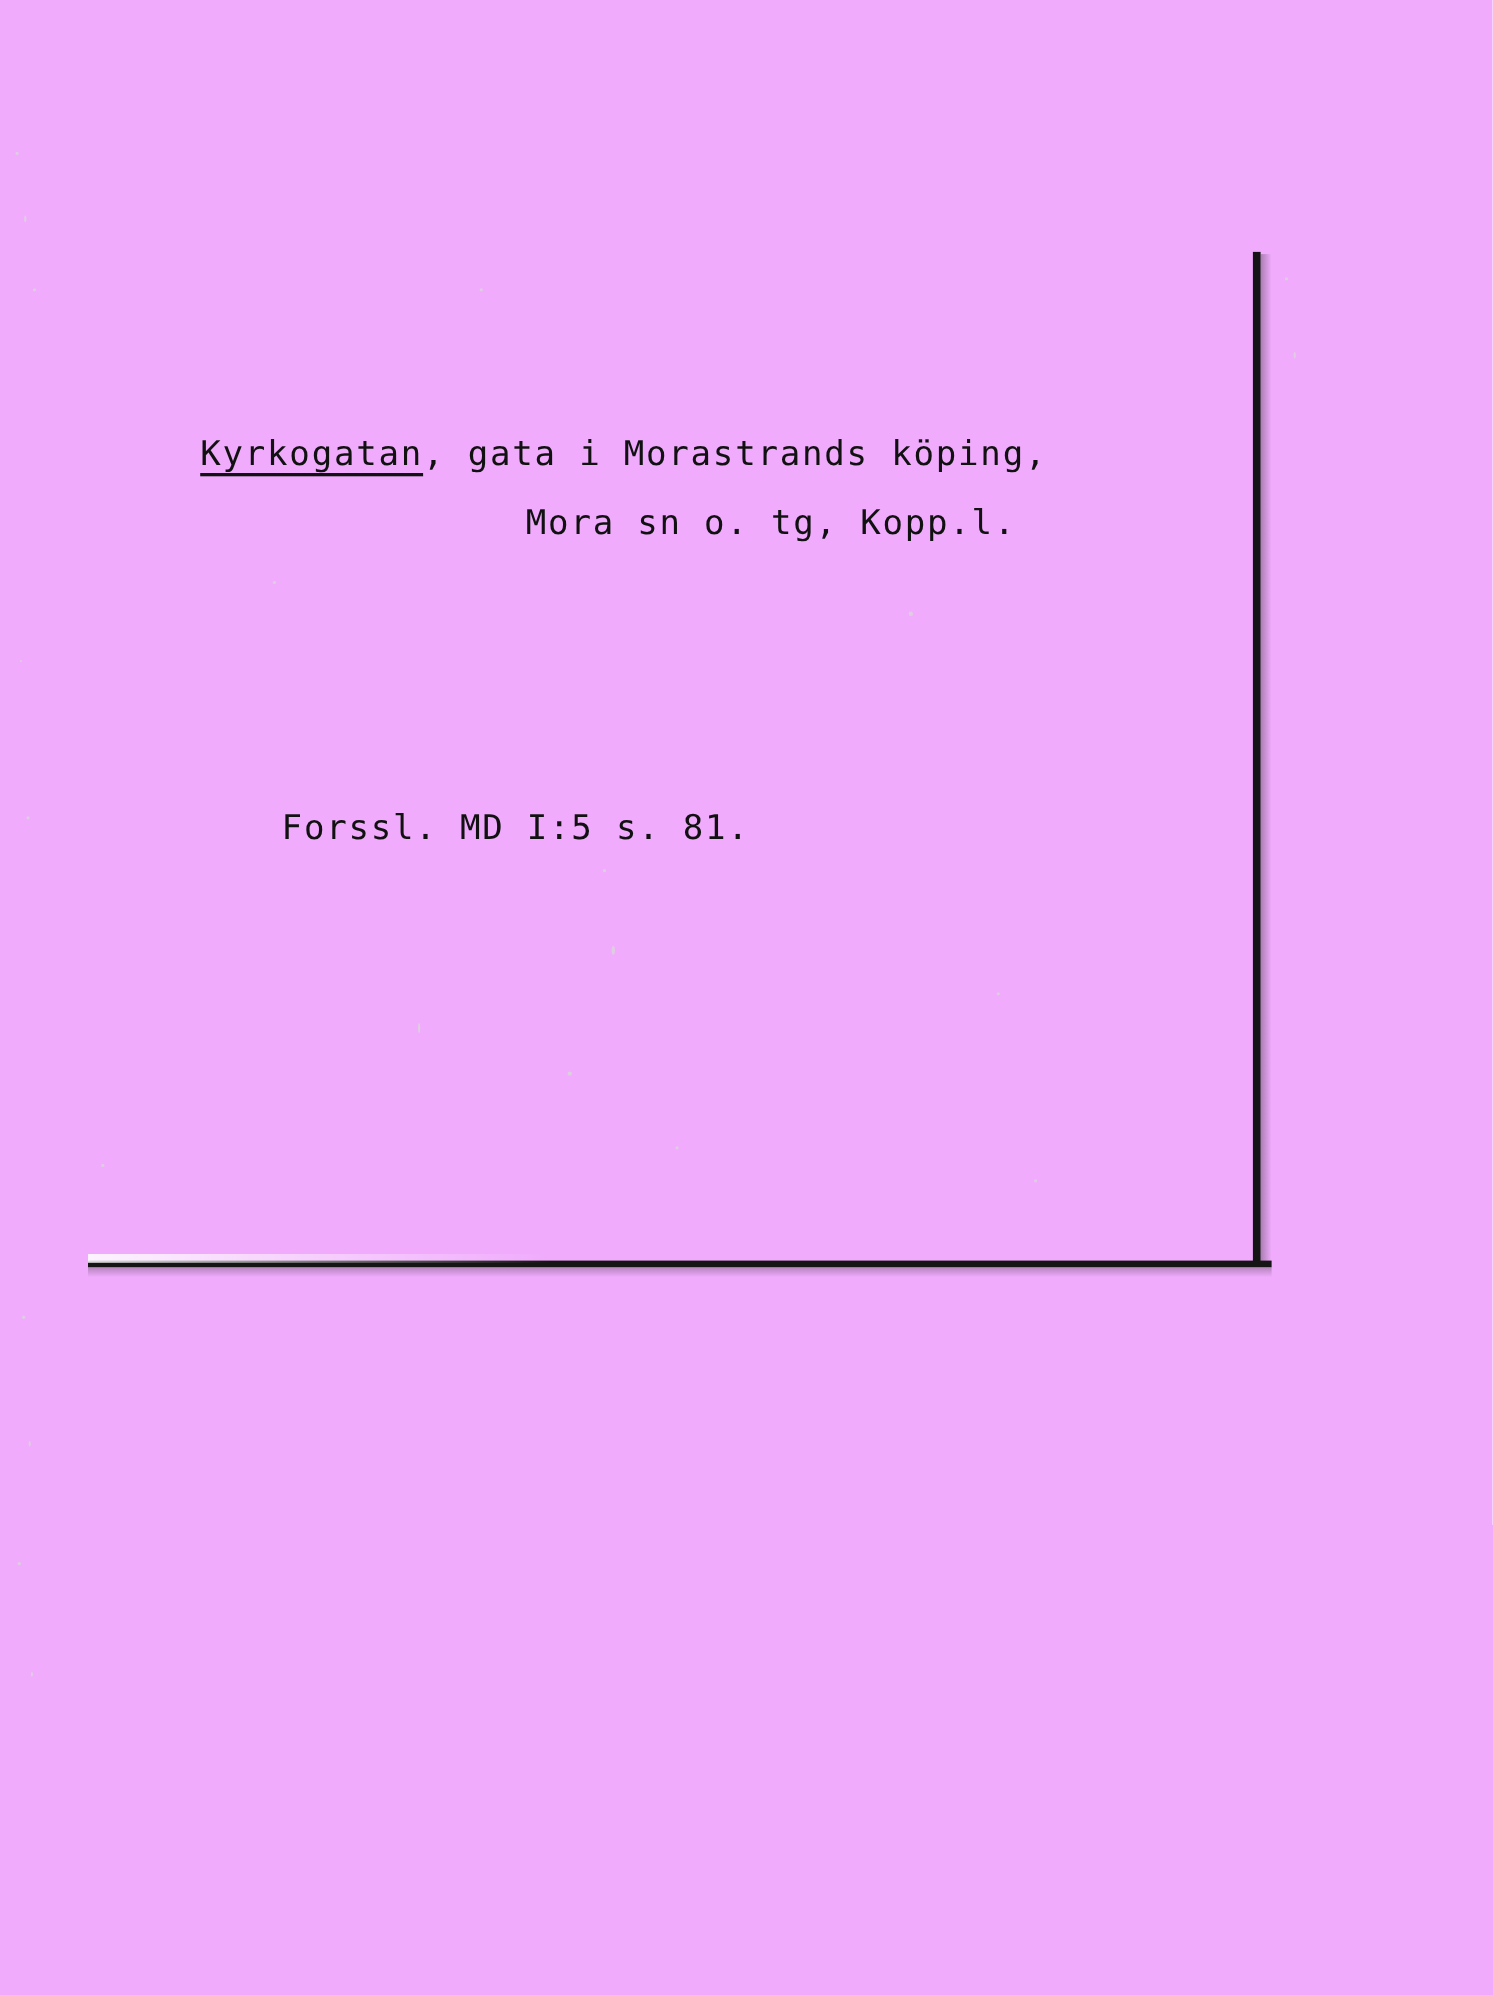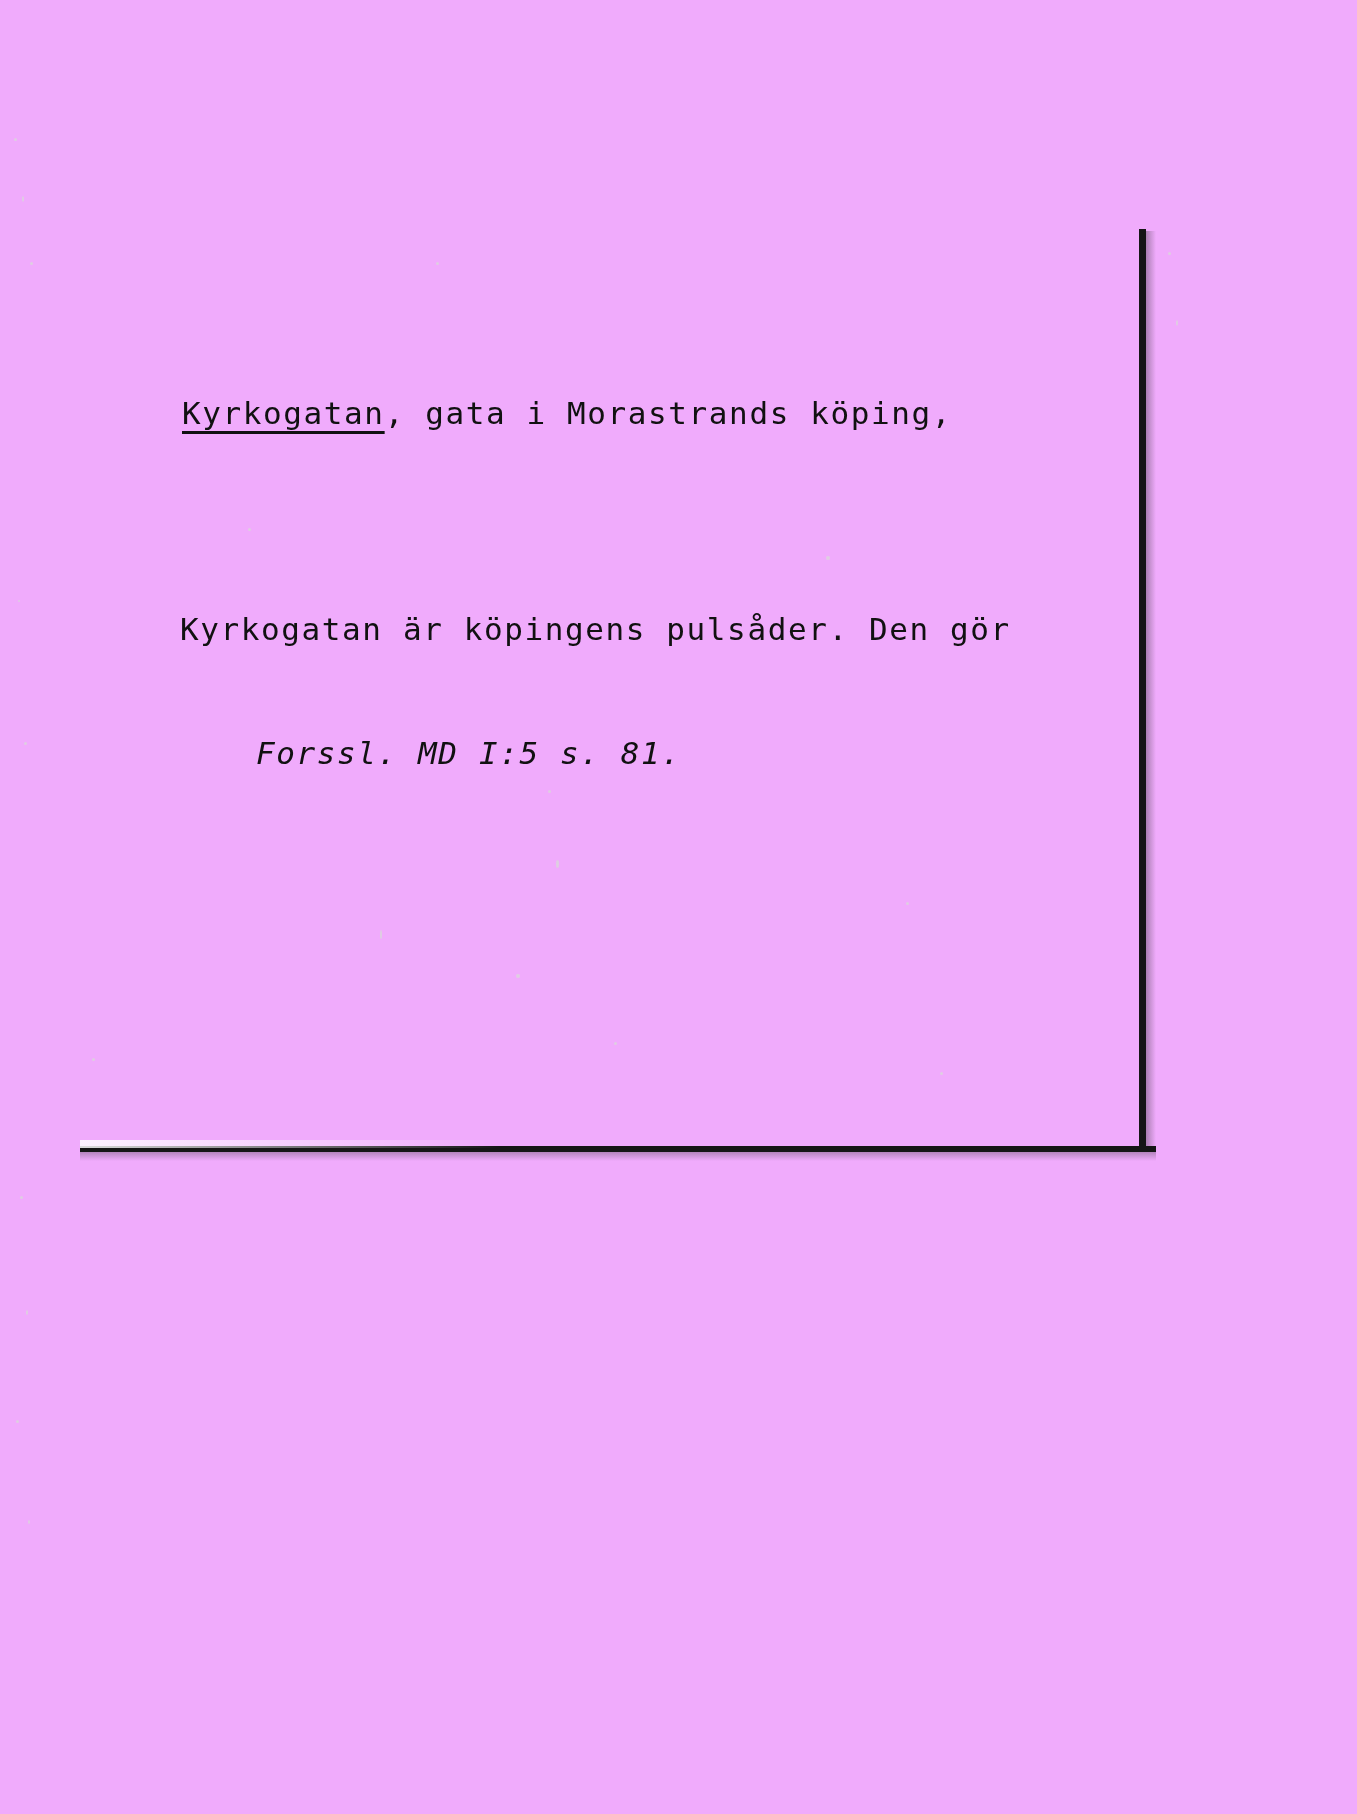--- a/index.html
+++ b/index.html
@@ -104,21 +104,20 @@
     left: 180px;
     top: 598px;
   }
   .body-line-2 {
     left: 256px;
     top: 660px;
   }
   .body-line-3 {
     left: 256px;
     top: 722px;
-    font-style: italic;
   }
 </style>
 </head>
 <body>
 
 <div class="scan-sheet">
 
   <div class="speckle" style="left:14px;  top:138px;  width:3px;  height:3px;"></div>
   <div class="speckle" style="left:22px;  top:196px;  width:2px;  height:6px;"></div>
   <div class="speckle" style="left:30px;  top:262px;  width:3px;  height:3px;"></div>
@@ -143,17 +142,17 @@
   <div class="speckle" style="left:1176px;top:320px;  width:2px;  height:6px;"></div>
 
   <div class="card-edge-right"></div>
   <div class="card-edge-right-soft"></div>
   <div class="card-edge-bottom"></div>
   <div class="card-edge-bottom-soft"></div>
   <div class="card-corner-fade"></div>
 
   <div class="typed headword-line"><span class="headword">Kyrkogatan</span><span>, gata i Morastrands köping,</span></div>
 
+  <div class="typed header-line-2">Mora sn o. tg, Kopp.l.</div>
 
-  <div class="typed body-line-1">Kyrkogatan är köpingens pulsåder. Den gör</div>
   <div class="typed body-line-3">Forssl. MD I:5 s. 81.</div>
 
 </div>
 
 </body></html>

